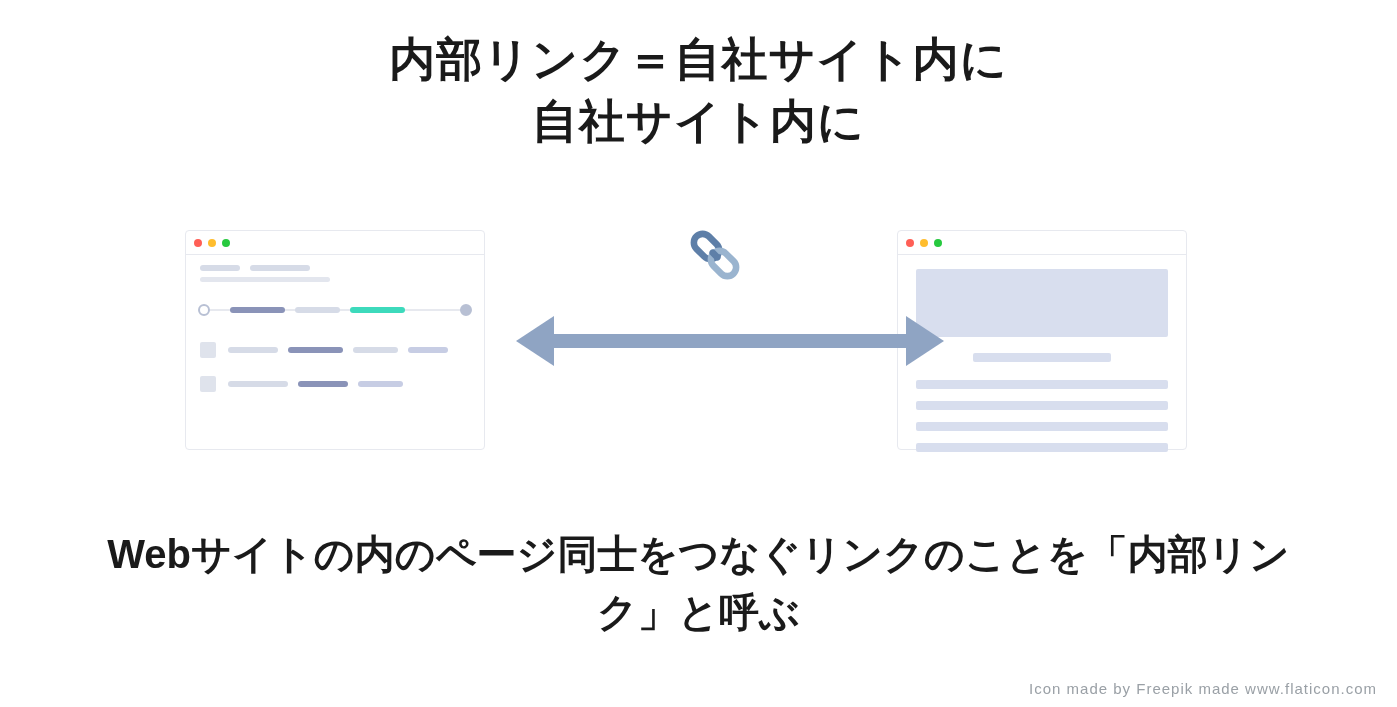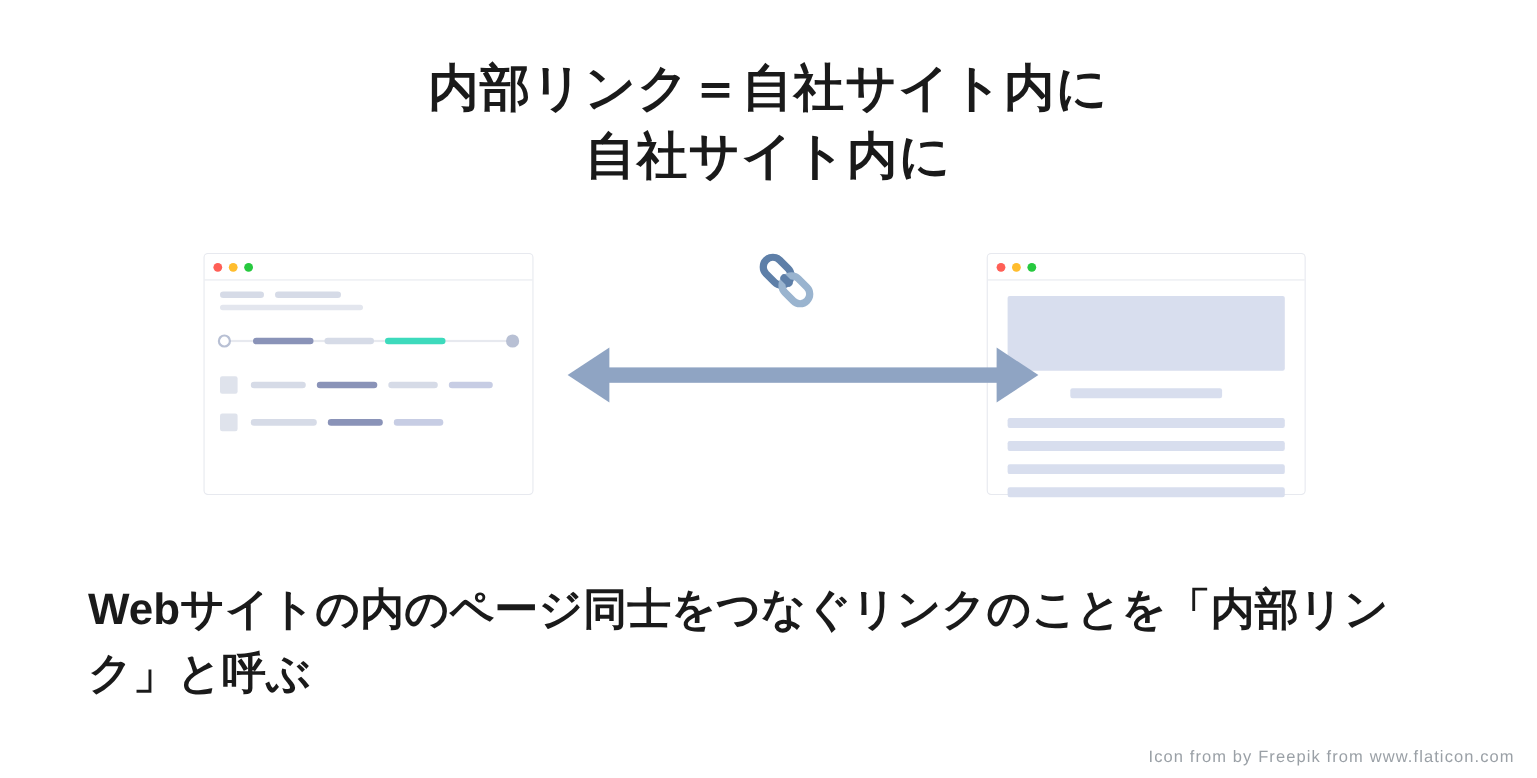--- a/index.html
+++ b/index.html
@@ -17,26 +17,26 @@
   }
   .title {
     position: absolute;
     top: 28px;
     left: 0; right: 0;
     text-align: center;
     font-size: 46px;
     font-weight: 700;
     line-height: 1.35;
     letter-spacing: 1px;
-    margin-top: 20px;
   }
   .subtitle {
     position: absolute;
     top: 525px;
     left: 80px; right: 80px;
+    text-align: center;
     font-size: 40px;
     font-weight: 700;
     line-height: 1.45;
   }
   .credit {
     position: absolute;
     bottom: 10px;
     right: 20px;
     font-size: 15px;
     color: #9aa0a6;
@@ -225,15 +225,15 @@
       <g transform="rotate(45 32 32)">
         <rect x="8" y="24" width="26" height="16" rx="8" ry="8" fill="none" stroke="#5e7fa8" stroke-width="6"></rect>
         <rect x="30" y="24" width="26" height="16" rx="8" ry="8" fill="none" stroke="#9ab4cf" stroke-width="6"></rect>
         <rect x="26" y="29" width="12" height="6" rx="3" fill="#5e7fa8"></rect>
       </g>
     </svg>
   </div>
 
   <div class="subtitle">Webサイトの内のページ同士をつなぐリンクのことを「内部リンク」と呼ぶ</div>
 
-  <div class="credit">Icon from by Freepik from www.flaticon.com</div>
+  <div class="credit">Icon made by Freepik made www.flaticon.com</div>
 
 </div>
 
 </body></html>

